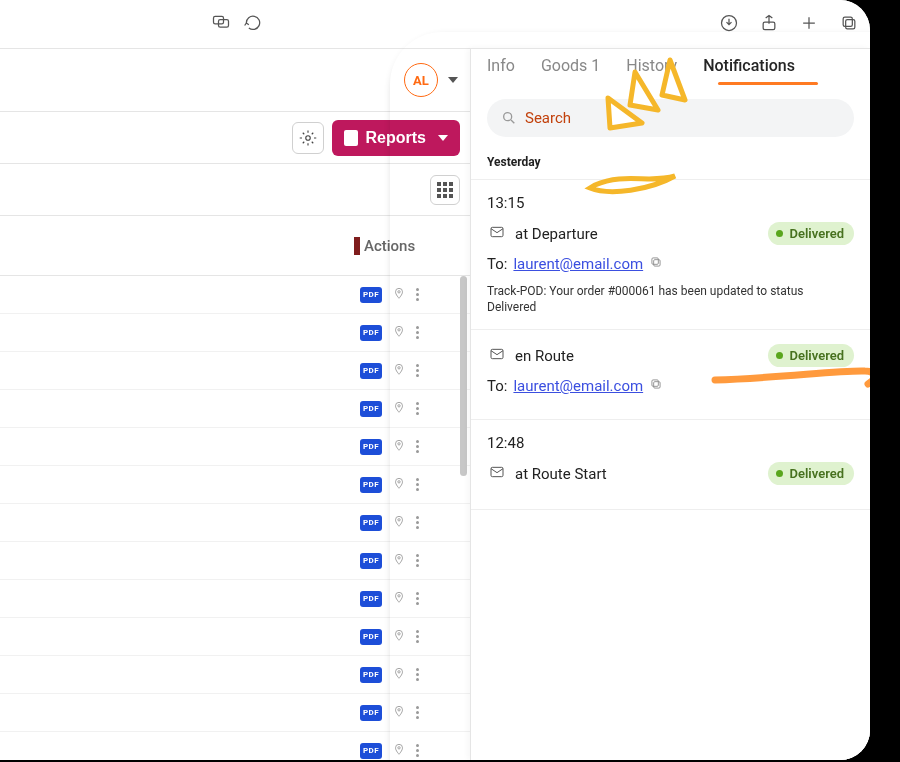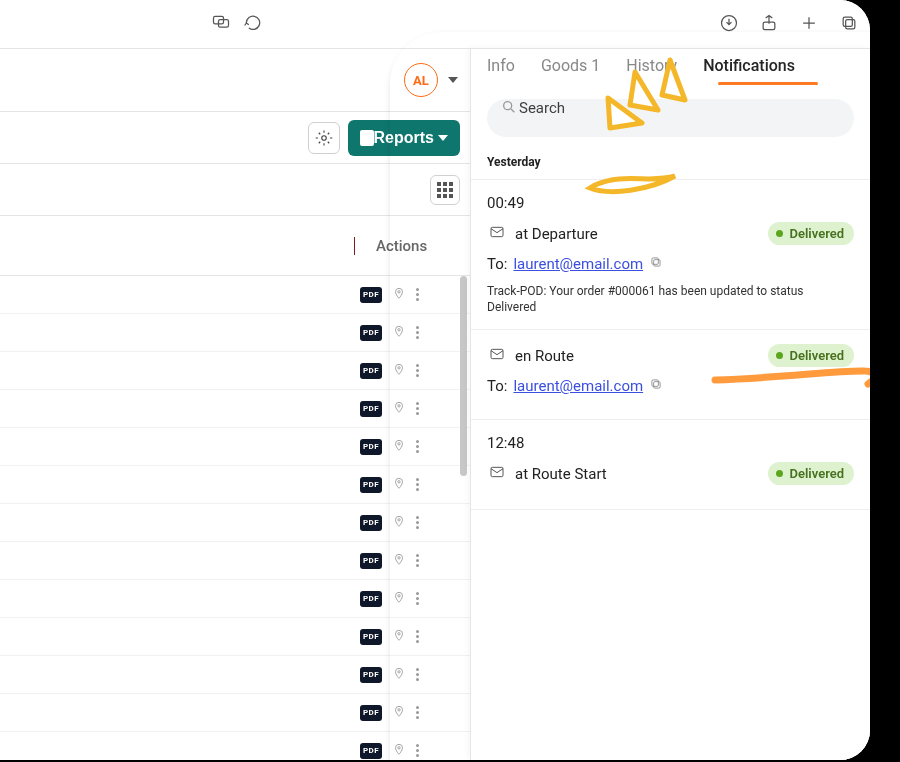--- a/index.html
+++ b/index.html
@@ -41,47 +41,47 @@
   .caret { width:0; height:0; border-left:5px solid transparent; border-right:5px solid transparent; border-top:6px solid #555; margin-left:4px;}
 
   .filter-bar {
     position:absolute; top:112px; left:0; right:400px; height:52px;
     display:flex; align-items:center; gap:8px; padding:0 10px;
     border-bottom:1px solid #e5e5e5;
   }
   .gear-btn { width:32px; height:32px; display:flex; align-items:center; justify-content:center; border:1px solid #d0d0d0; border-radius:6px;}
   .gear-btn svg { width:18px; height:18px; stroke:#444; fill:#444;}
   .btn-reports {
-    background:#0f766e; color:#fff; border:none; border-radius:6px;
+    background:#be185d; color:#fff; border:none; border-radius:6px;
     height:36px; padding:0 12px; font-weight:600; font-size:16px;
-    display:flex; align-items:center; 
+    display:flex; align-items:center; gap:8px;
   }
   .btn-reports .caret { border-top-color:#fff; }
 
   .second-filter {
     position:absolute; top:164px; left:0; right:400px; height:52px;
     display:flex; align-items:center; gap:10px; padding:0 10px;
     border-bottom:1px solid #e5e5e5;
   }
   .grid-icon { width:30px; height:30px; border:1px solid #d0d0d0; border-radius:6px; display:flex; align-items:center; justify-content:center; margin-left:auto;}
   .grid-icon div { width:16px; height:16px; display:grid; grid-template-columns:1fr 1fr 1fr; gap:2px;}
   .grid-icon div span{ background:#555;}
 
   .table-area { position:absolute; top:216px; left:0; right:400px; bottom:0; overflow:hidden;}
   .table-header {
     height:60px; display:flex; align-items:center; font-size:15px; color:#666; font-weight:500;
     border-bottom:1px solid #e5e5e5; padding-left:0; position:relative;
   }
   .col-reason { flex:1; padding-left:8px; border-left:1px solid #eee;}
-  .col-actions{ width:116px; border-left:1px solid #7f1d1d; padding-left:21px;}
+  .col-actions{ width:116px; border-left:6px solid #7f1d1d; padding-left:4px;}
   .table-body { position:absolute; top:60px; left:0; right:0; bottom:0; overflow:hidden;}
   .row { height:38px; display:flex; align-items:center; border-bottom:1px solid #f1f1f1; font-size:15px; color:#333;}
   .row .rest { flex:1; }
   .row .actions { width:116px; display:flex; align-items:center; gap:10px; padding-left:6px;}
-  .pdf-badge { width:22px; height:16px; border-radius:3px; background:#0f172a; color:#fff; font-size:8px; font-weight:700; display:flex; align-items:center; justify-content:center; letter-spacing:0.5px;}
+  .pdf-badge { width:22px; height:16px; border-radius:3px; background:#1d4ed8; color:#fff; font-size:8px; font-weight:700; display:flex; align-items:center; justify-content:center; letter-spacing:0.5px;}
   .pin svg { width:14px; height:18px; stroke:#999; stroke-width:1.5; fill:none;}
   .kebab { display:flex; flex-direction:column; gap:2px;}
   .kebab span { width:3px; height:3px; background:#999; border-radius:50%;}
   .scroll-indicator{ position:absolute; right:3px; top:60px; width:7px; height:200px; background:#c7c7c7; border-radius:4px;}
 
   
   .panel {
     position:absolute; top:48px; right:0; width:400px; bottom:0;
     border-left:1px solid #e5e5e5; background:#fff; display:flex; flex-direction:column;
     border-top:1px solid #e5e5e5;
@@ -90,21 +90,21 @@
   .panel-header { display:flex; align-items:center; height:62px; padding:0 16px; gap:10px;}
   .panel-header h2 { font-size:19px; font-weight:800; margin:0; flex:1;}
   .panel-header .kebab span{background:#333;}
   .close-x { font-size:22px; font-weight:700; color:#333; }
   .tabs { display:flex; gap:26px; padding:0 16px; height:36px; align-items:flex-end; font-size:16px; color:#888; position:relative;}
   .tab { padding-bottom:10px; cursor:pointer;}
   .tab.active { color:#252525; font-weight:500;}
   .tab-underline { position:absolute; height:3px; background:#ff7a22; border-radius:2px; bottom:0; }
   .search-box {
     margin:14px 16px 10px; height:38px; background:#f3f4f5; border-radius:19px;
-    display:flex; gap:2px; padding:0 14px; color:#404040; font-size:15px;
+    display:flex; align-items:center; gap:8px; padding:0 14px; color:#c2410c; font-size:15px;
   }
   .search-box svg{width:16px;height:16px;stroke:#999;stroke-width:2;fill:none;}
   .section-label { font-size:12px; font-weight:700; color:#222; padding:8px 16px 10px; border-bottom:1px solid #eee;}
   .notif { padding:14px 16px 14px; border-bottom:1px solid #eee; font-size:15px; color:#222; position:relative;}
   .notif .time { font-size:15px; color:#222; margin-bottom:10px;}
   .notif .line1 { display:flex; align-items:center; gap:8px; margin-bottom:10px;}
   .envelope svg{width:20px;height:16px; stroke:#555;stroke-width:1.5;fill:none;}
   .status-pill {
     margin-left:auto; background:#dff2cf; color:#47711f; font-size:13px; font-weight:600;
     padding:4px 10px 4px 8px; border-radius:12px; display:flex; align-items:center; gap:6px;
@@ -436,21 +436,21 @@
           <div class="search-box">
             <svg viewBox="0 0 24 24">
                 <circle cx="10" cy="10" r="6"></circle>
                 <path d="M20 20l-5-5"></path>
               </svg>
             <span>Search</span>
           </div>
           <div class="section-label">Yesterday</div>
           <div id="notif-list" style="overflow:hidden;">
               <div class="notif">
-    <div class="time">00:49</div>
+    <div class="time">13:15</div>
     <div class="line1">
       <span class="envelope"><svg viewBox="0 0 24 24">
                       <rect x="3" y="5" width="18" height="14" rx="2"></rect>
                       <path d="M3 7l9 6 9-6"></path>
                     </svg></span>
       <span>at Departure</span>
       <span class="status-pill">Delivered</span>
     </div>
     <div class="to-line">
                   <span>To:</span> 

